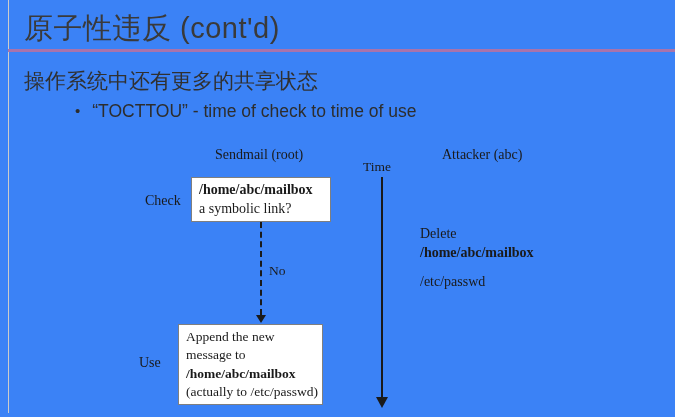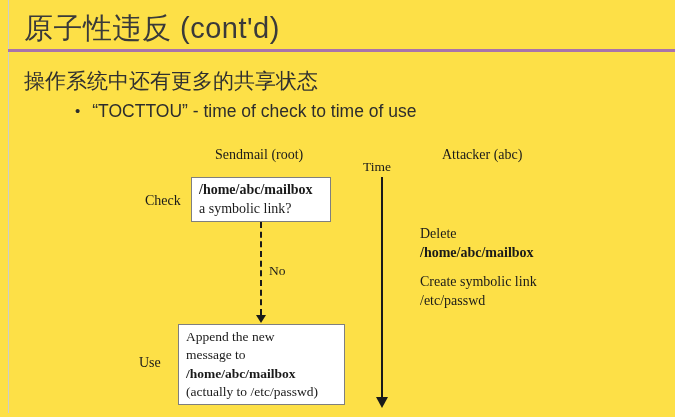--- a/index.html
+++ b/index.html
@@ -1,17 +1,17 @@
 <!DOCTYPE html>
 <html><head>
 <meta charset="utf-8">
 <style>
   html, body { margin:0; padding:0; background:#ffffff; }
   .slide {
-    position:relative; width:675px; height:417px; background:#fde047;
+    position:relative; width:675px; height:417px; background:#3b82f6;
     overflow:hidden; font-family:"Liberation Sans", sans-serif;
   }
   .left-edge {
     position:absolute; left:8px; top:0; width:1px; height:413px; background:#cccccc;
   }
   .title {
     position:absolute; left:24px; top:9px; font-size:29px; letter-spacing:0.5px;
     color:#3a3a3a; white-space:nowrap;
   }
   .rule {
@@ -30,21 +30,21 @@
   .d-label { position:absolute; font-size:14px; white-space:nowrap; }
   .small { font-size:13.5px; }
   .path { font-weight:bold;text-align:center; }
 
   .check-box {
     position:absolute; left:191px; top:177px; width:140px; box-sizing:border-box;
     border:1.5px solid #7f7f7f; background:#ffffff; padding:2px 7px;
     font-size:14px; line-height:1.38; white-space:nowrap;
   }
   .use-box {
-    position:absolute; left:178px; top:324px; width:167px; box-sizing:border-box;
+    position:absolute; left:178px; top:324px; width:145px; box-sizing:border-box;
     border:1.5px solid #7f7f7f; background:#ffffff; padding:3px 7px;
     font-size:13.5px; line-height:1.36; white-space:nowrap;
   }
   .dashed-line {
     position:absolute; left:260px; top:222px; height:93px; width:0;
     border-left:2px dashed #1a1a1a;
   }
   .dash-arrow-head {
     position:absolute; left:256px; top:315px; width:0; height:0;
     border-left:5px solid transparent; border-right:5px solid transparent;
@@ -107,19 +107,18 @@
       <div><span class="path">/home/abc/mailbox</span></div>
       <div>(actually to /etc/passwd)</div>
     </div>
 
     <div class="attacker-block">
       <div>
         <div>Delete</div>
         <div><span class="path">/home/abc/mailbox</span></div>
       </div>
       <div class="attacker-para2">
-        <div>Create symbolic link</div>
         <div>/etc/passwd</div>
       </div>
     </div>
 
   </div>
 </div>
 
 </body></html>

